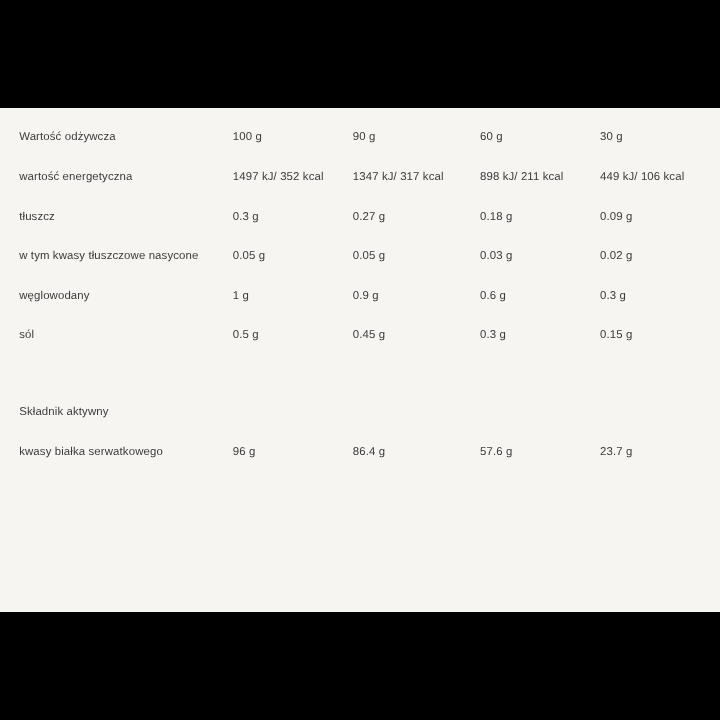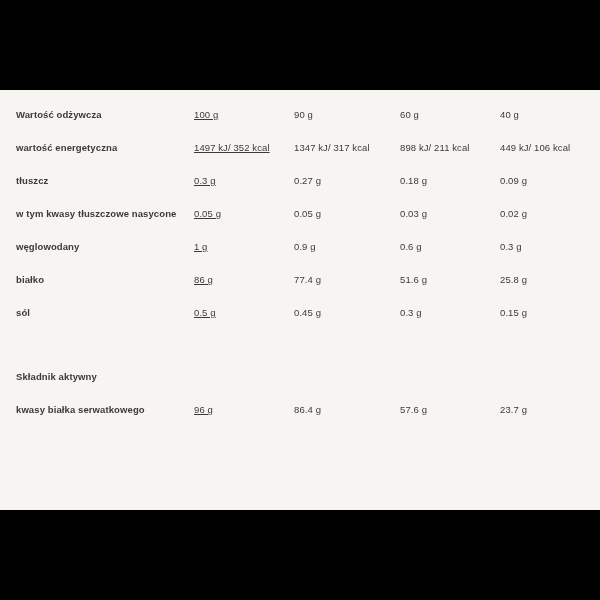--- a/index.html
+++ b/index.html
@@ -28,22 +28,22 @@
     table-layout: fixed;
     margin-top: 8px;
   }
   table.nutrition td {
     font-size: 9.5px;
     color: #3a3a3a;
     padding: 11px 0 11px 0;
     vertical-align: middle;
     letter-spacing: 0.1px;
   }
-  table.nutrition td.c0 { padding-left: 16px; width: 178px; font-weight: bold; }
-  table.nutrition td.c1 { width: 100px; text-decoration: underline; }
+  table.nutrition td.c0 { padding-left: 16px; width: 178px; }
+  table.nutrition td.c1 { width: 100px; }
   table.nutrition td.c2 { width: 106px; }
   table.nutrition td.c3 { width: 100px; }
   table.nutrition td.c4 { width: 100px; }
   tr.spacer td {
     padding: 0;
     height: 30px;
   }
   tr.section td {
     padding-top: 12px;
     padding-bottom: 11px;
@@ -53,21 +53,21 @@
 <body>
 
 <div class="panel">
   <table class="nutrition">
     <tbody>
       <tr>
         <td class="c0">Wartość odżywcza</td>
         <td class="c1">100 g</td>
         <td class="c2">90 g</td>
         <td class="c3">60 g</td>
-        <td class="c4">40 g</td>
+        <td class="c4">30 g</td>
       </tr>
       <tr>
         <td class="c0">wartość energetyczna</td>
         <td class="c1">1497 kJ/ 352 kcal</td>
         <td class="c2">1347 kJ/ 317 kcal</td>
         <td class="c3">898 kJ/ 211 kcal</td>
         <td class="c4">449 kJ/ 106 kcal</td>
       </tr>
       <tr>
         <td class="c0">tłuszcz</td>
@@ -82,27 +82,20 @@
         <td class="c2">0.05 g</td>
         <td class="c3">0.03 g</td>
         <td class="c4">0.02 g</td>
       </tr>
       <tr>
         <td class="c0">węglowodany</td>
         <td class="c1">1 g</td>
         <td class="c2">0.9 g</td>
         <td class="c3">0.6 g</td>
         <td class="c4">0.3 g</td>
-      </tr>
-      <tr>
-        <td class="c0">białko</td>
-        <td class="c1">86 g</td>
-        <td class="c2">77.4 g</td>
-        <td class="c3">51.6 g</td>
-        <td class="c4">25.8 g</td>
       </tr>
       <tr>
         <td class="c0">sól</td>
         <td class="c1">0.5 g</td>
         <td class="c2">0.45 g</td>
         <td class="c3">0.3 g</td>
         <td class="c4">0.15 g</td>
       </tr>
       <tr class="spacer">
         <td class="c0"></td>

